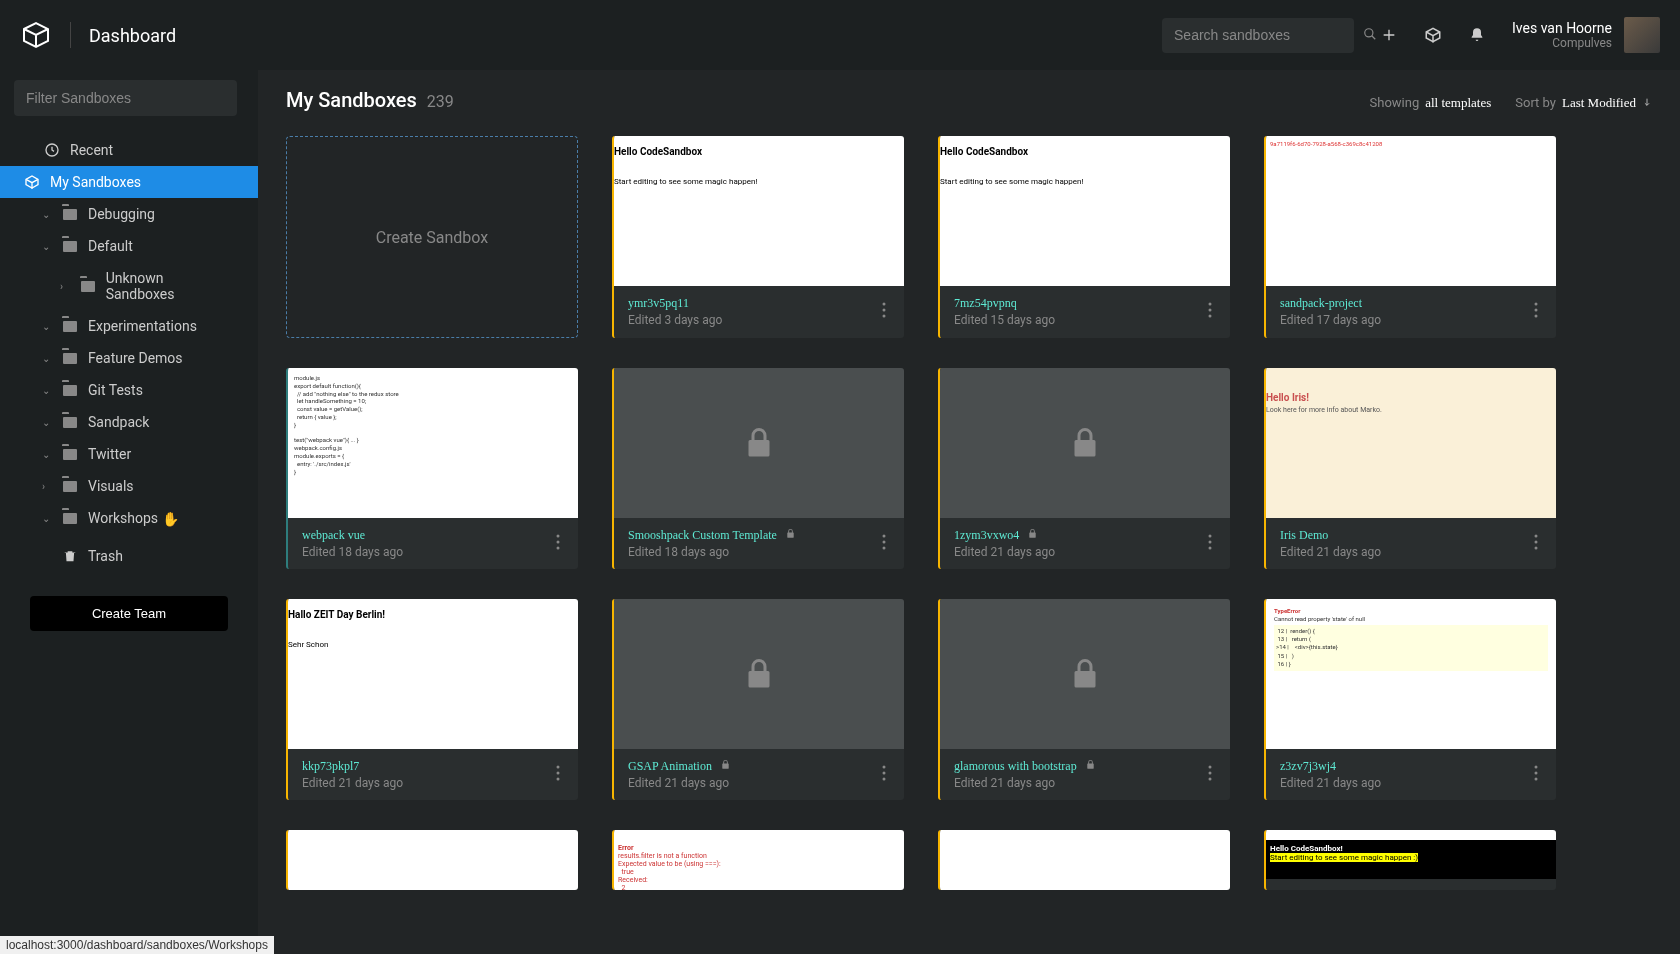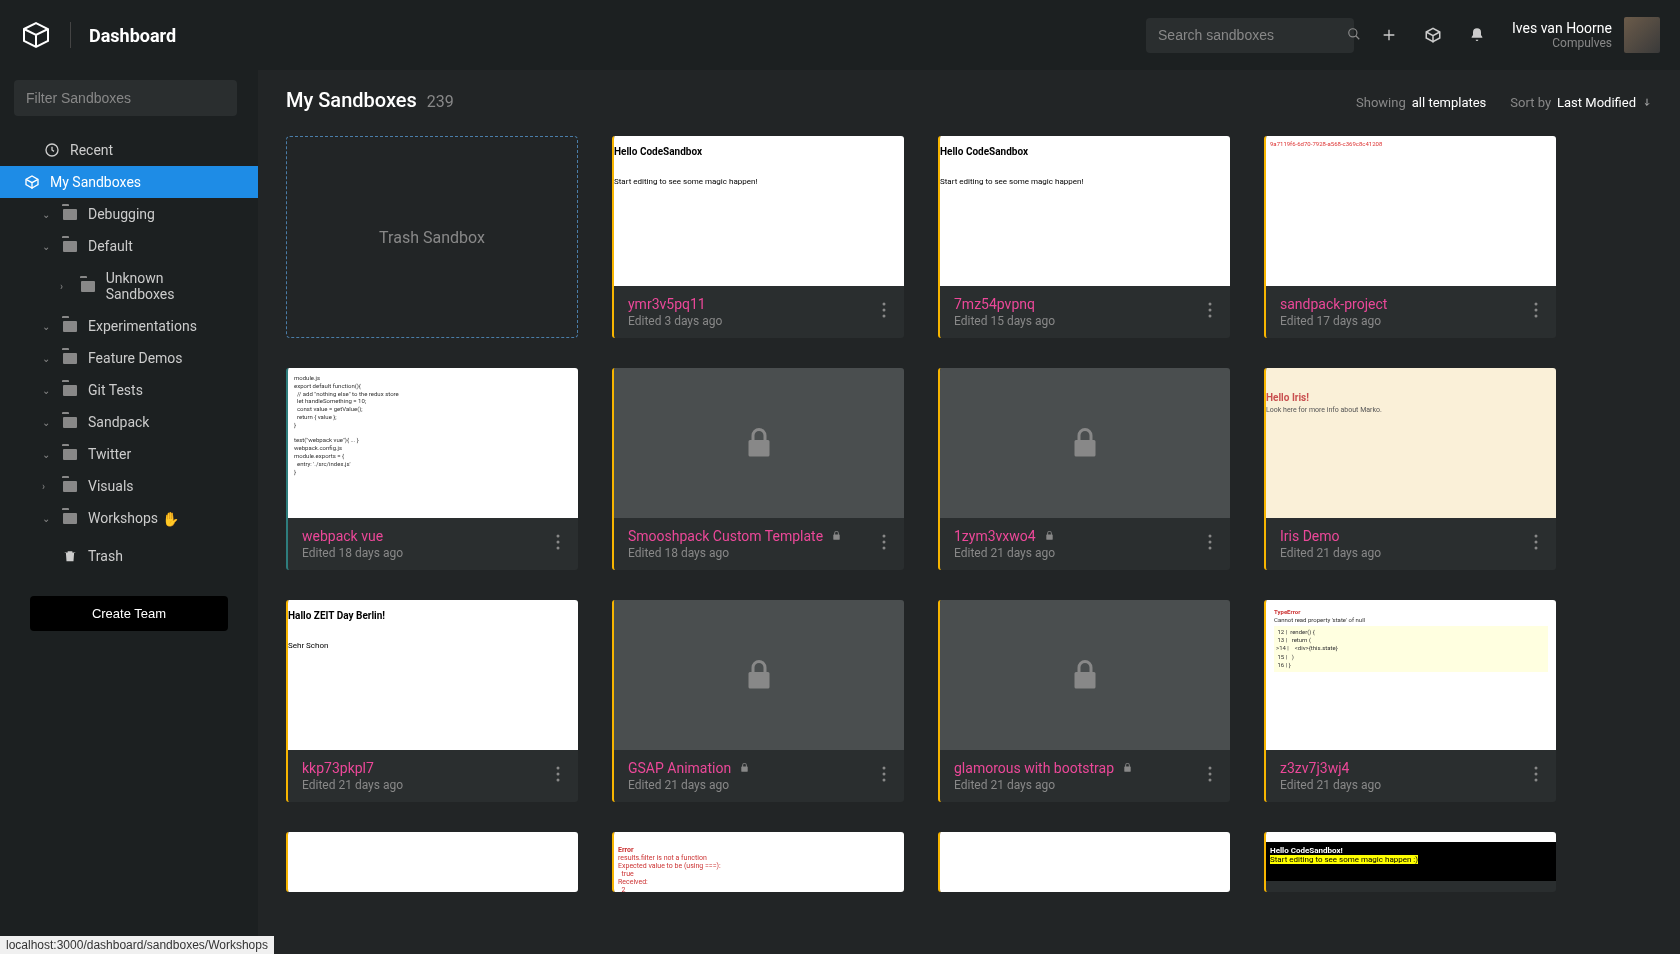--- a/index.html
+++ b/index.html
@@ -20,27 +20,27 @@
   background: #1c2021;
 }
 .logo-wrap {
   display: flex;
   align-items: center;
   gap: 18px;
   width: 240px;
 }
 .logo-wrap .sep { width:1px; height:26px; background:#444; }
 .logo { width: 32px; height: 32px; }
-.app-title { font-size: 18px; color: #fff; font-weight: 700; }
+.app-title { font-size: 18px; color: #fff; font-weight: 400; }
 .header-spacer { flex: 1; }
 .search-box {
   background: #2a2e2f;
   border-radius: 4px;
   padding: 8px 12px;
-  width: 208px;
+  width: 192px;
   display: flex;
   align-items: center;
   gap: 8px;
   color: #888;
 }
 .search-box input {
   background: transparent;
   border: none;
   outline: none;
   color: #ccc;
@@ -121,21 +121,21 @@
 }
 .main-header {
   display: flex;
   align-items: baseline;
   margin-bottom: 24px;
 }
 .main-title { font-size: 20px; color: #fff; font-weight: 500; margin-right: 10px; }
 .count { font-size: 16px; color: #888; }
 .main-header-spacer { flex: 1; }
 .header-filter { font-size: 13px; color: #888; margin-left: 24px; display:flex; align-items:center; gap:6px;}
-.header-filter .strong { color: #fff; }
+.header-filter .strong { color: #fff; font-family: Liberation Serif, serif; }
 .grid {
   display: grid;
   grid-template-columns: repeat(4, 292px);
   gap: 30px 34px;
 }
 .create-card {
   border: 1px dashed #4a7da8;
   border-radius: 4px;
   height: 202px;
   display: flex;
@@ -178,21 +178,21 @@
 .thumb .t1 { font-weight: bold; font-size: 10px; }
 .thumb .t2 { font-size: 8px; margin-top: 20px; }
 .lock-big { width: 36px; height: 36px; }
 .card-footer {
   padding: 10px 14px;
   display: flex;
   align-items: center;
   position: relative;
 }
 .card-info { flex: 1; }
-.card-title { font-size: 14px; color: #ec4899; display:flex; align-items:center; gap:8px;}
+.card-title { font-size: 12px; color: #5eead4; display:flex; align-items:center; gap:8px;font-family:Liberation Serif, serif;}
 .card-sub { font-size: 12px; color: #888; margin-top: 2px; }
 .card-menu { color:#888; cursor:pointer; padding:4px;}
 .lock-small { width:11px; height:11px; }
 .status-bar {
   position: absolute;
   bottom: 0;
   left: 0;
   background: #f0f0f0;
   color: #333;
   font-size: 12px;
@@ -356,21 +356,21 @@
       </div>
       <div class="header-filter">
         <span>Sort by</span>
         <span class="strong">Last Modified</span>
         <span><svg width="10" height="10" viewBox="0 0 24 24" fill="none" stroke="#ccc" stroke-width="2">
               <path d="M12 4v16M7 15l5 5 5-5"></path>
             </svg></span>
       </div>
     </div>
     <div class="grid" id="grid">
-        <div class="create-card">Trash Sandbox</div>
+        <div class="create-card">Create Sandbox</div>
         <div class="card accent-yellow">
     <div class="thumb">
             <div class="t1">Hello CodeSandbox</div>
             <div class="t2">Start editing to see some magic happen!</div>
           </div>
     <div class="card-footer">
       <div class="card-info">
         <div class="card-title">ymr3v5pq11</div>
         <div class="card-sub">Edited 3 days ago</div>
       </div>

